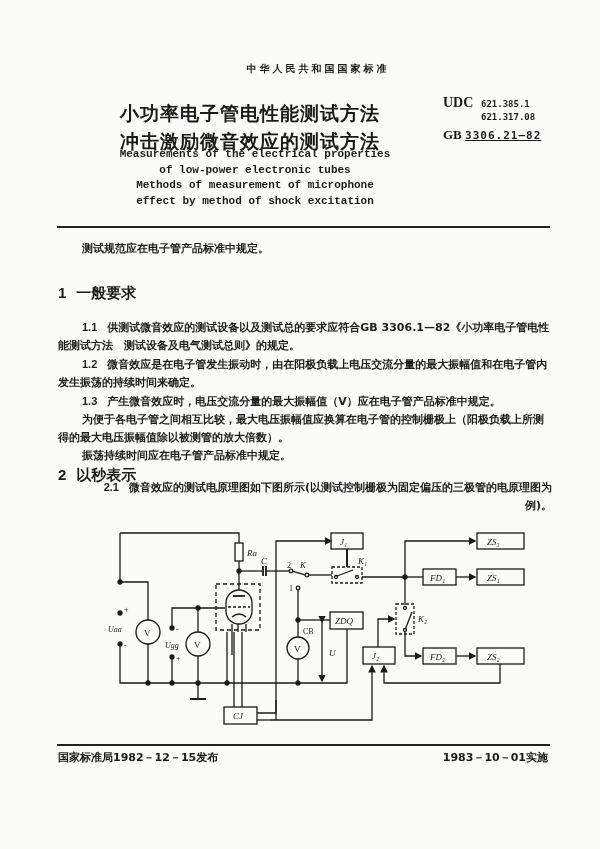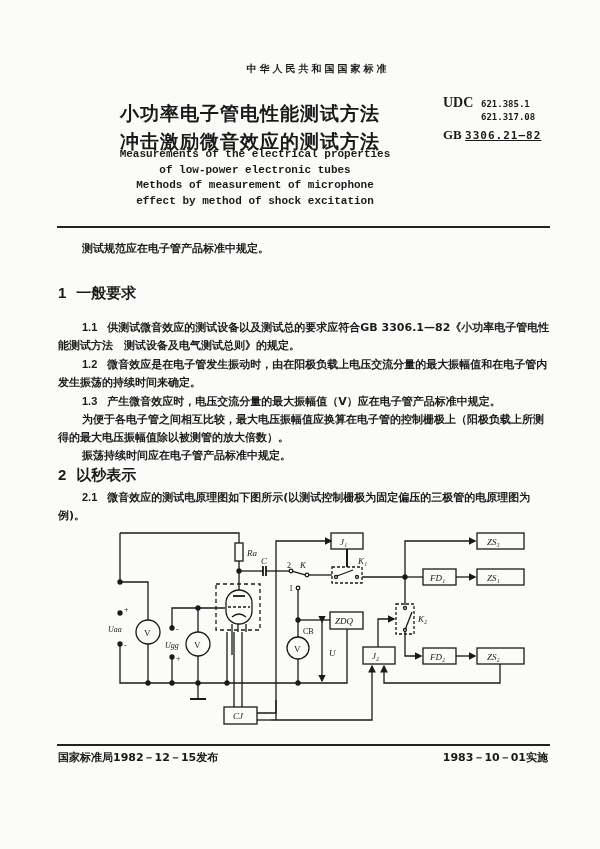--- a/index.html
+++ b/index.html
@@ -77,21 +77,21 @@
   <div class="indent"><span class="num-b">1.1</span><span>供测试微音效应的测试设备以及测试总的要求应符合GB 3306.1—82《小功率电子管电性能测试方法　测试设备及电气测试总则》的规定。</span></div>
   <div class="indent"><span class="num-b">1.2</span><span>微音效应是在电子管发生振动时，由在阳极负载上电压交流分量的最大振幅值和在电子管内发生振荡的持续时间来确定。</span></div>
   <div class="indent"><span class="num-b">1.3</span><span>产生微音效应时，电压交流分量的最大振幅值（V）应在电子管产品标准中规定。</span></div>
   <div class="indent">为便于各电子管之间相互比较，最大电压振幅值应换算在电子管的控制栅极上（阳极负载上所测得的最大电压振幅值除以被测管的放大倍数）。</div>
   <div class="indent2">振荡持续时间应在电子管产品标准中规定。</div>
 </div>
 
 <div class="abs para sec" style="top:466px;">
   <span class="num-b">2</span><span>以秒表示</span>
 </div>
-<div class="abs para p" style="top:488px;">
+<div class="abs para p" style="top:478px;text-align:right;">
   <div class="indent"><span class="num-b">2.1</span><span>微音效应的测试电原理图如下图所示(以测试控制栅极为固定偏压的三极管的电原理图为例)。</span></div>
 </div>
 
 <svg class="abs" style="left:0; top:0;" width="600" height="849" stroke="#1a1a1a" stroke-width="1.3" fill="none">
   <defs>
     <marker id="arr" markerWidth="6" markerHeight="6" refX="5" refY="3" orient="auto">
       <path d="M0,0 L6,3 L0,6 z" fill="#1a1a1a" stroke="none"></path>
     </marker>
   </defs>
 

